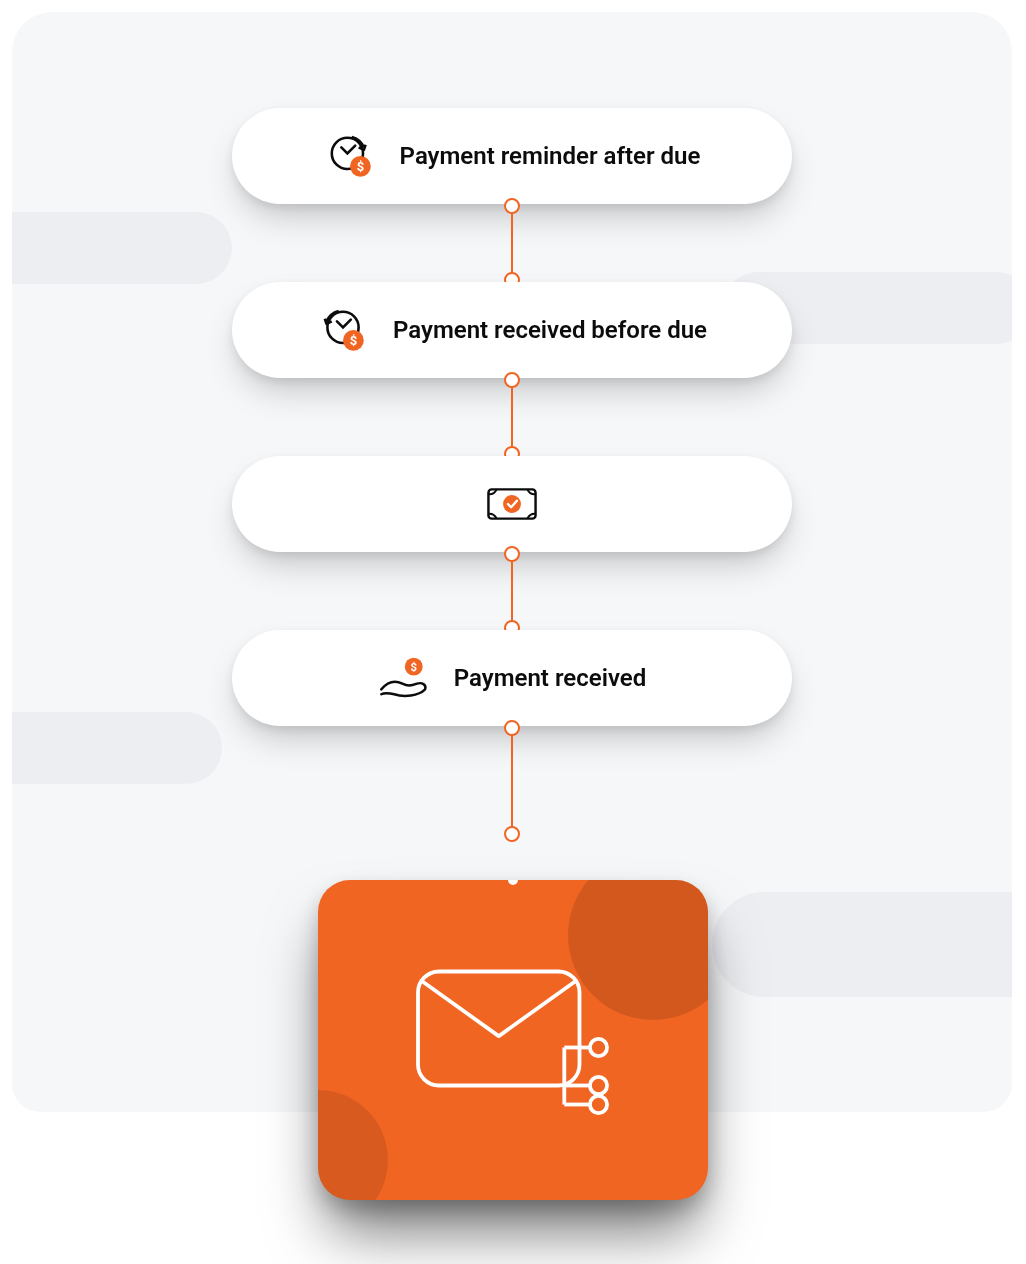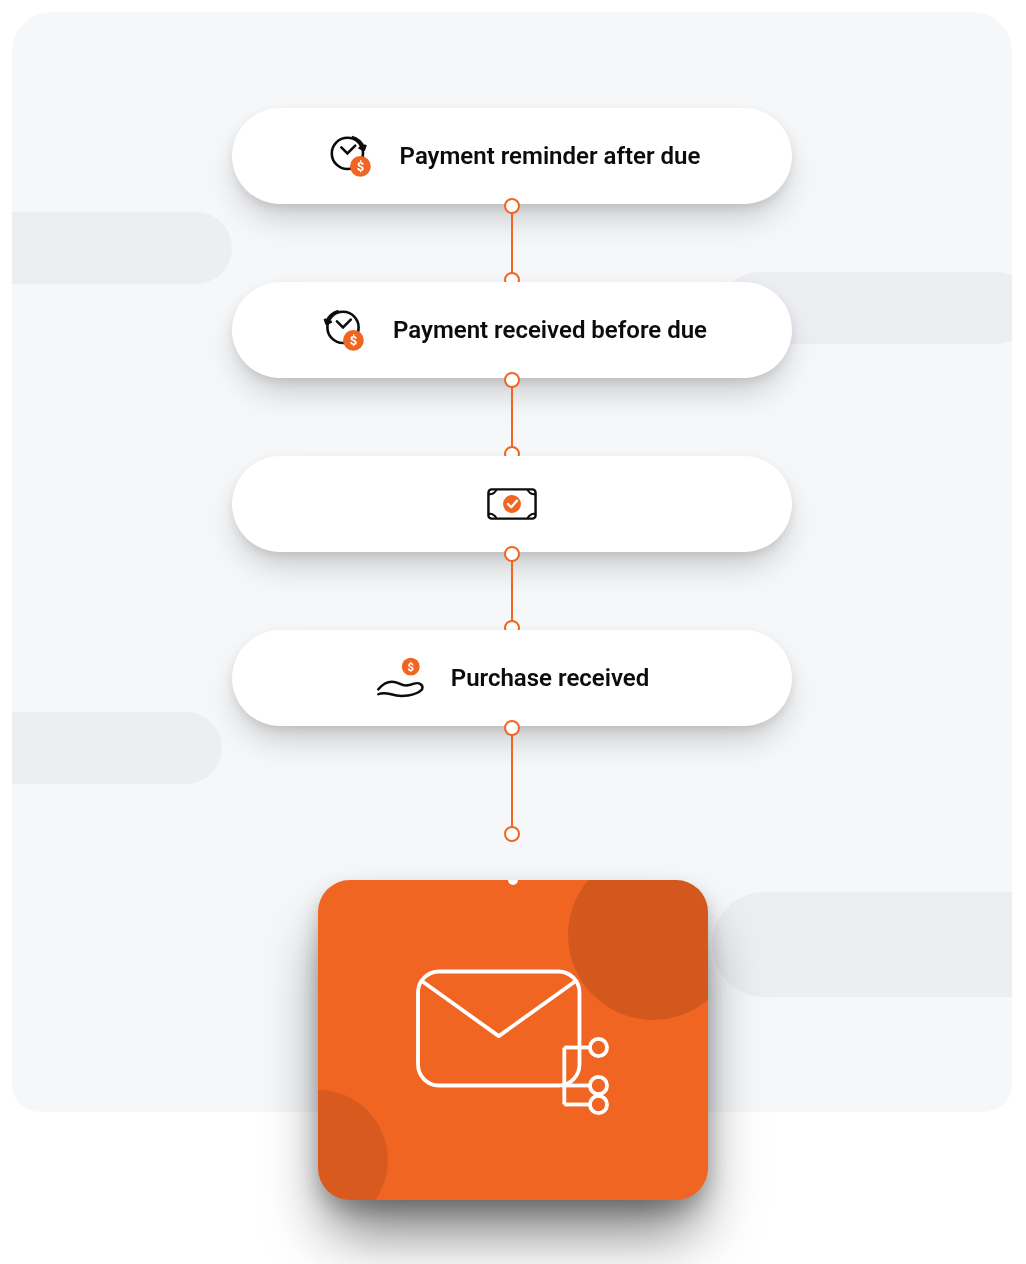--- a/index.html
+++ b/index.html
@@ -157,21 +157,21 @@
     <div class="connector"></div>
 
     <div class="pill">
       <span class="icon">
         <svg viewBox="0 0 64 52" width="56" height="46">
           <circle cx="44" cy="12" r="11" fill="#F16522"></circle>
           <text x="44" y="17" text-anchor="middle" font-size="14" font-weight="700" fill="#FFFFFF">$</text>
           <path d="M4 40 C 14 28, 24 30, 30 33 C 36 36, 40 36, 48 33 C 54 31, 60 34, 58 40 C 50 48, 32 50, 20 46 C 12 44, 8 44, 4 46" fill="none" stroke="#0C0C0C" stroke-width="3" stroke-linecap="round" stroke-linejoin="round"></path>
         </svg>
       </span>
-      <span class="label">Purchase received</span>
+      <span class="label">Payment received</span>
     </div>
     <div class="connector last"></div>
 
   </div>
 </div>
 
 <div class="terminal">
   <div class="node"></div>
   <div class="decor1"></div>
   <div class="decor2"></div>

